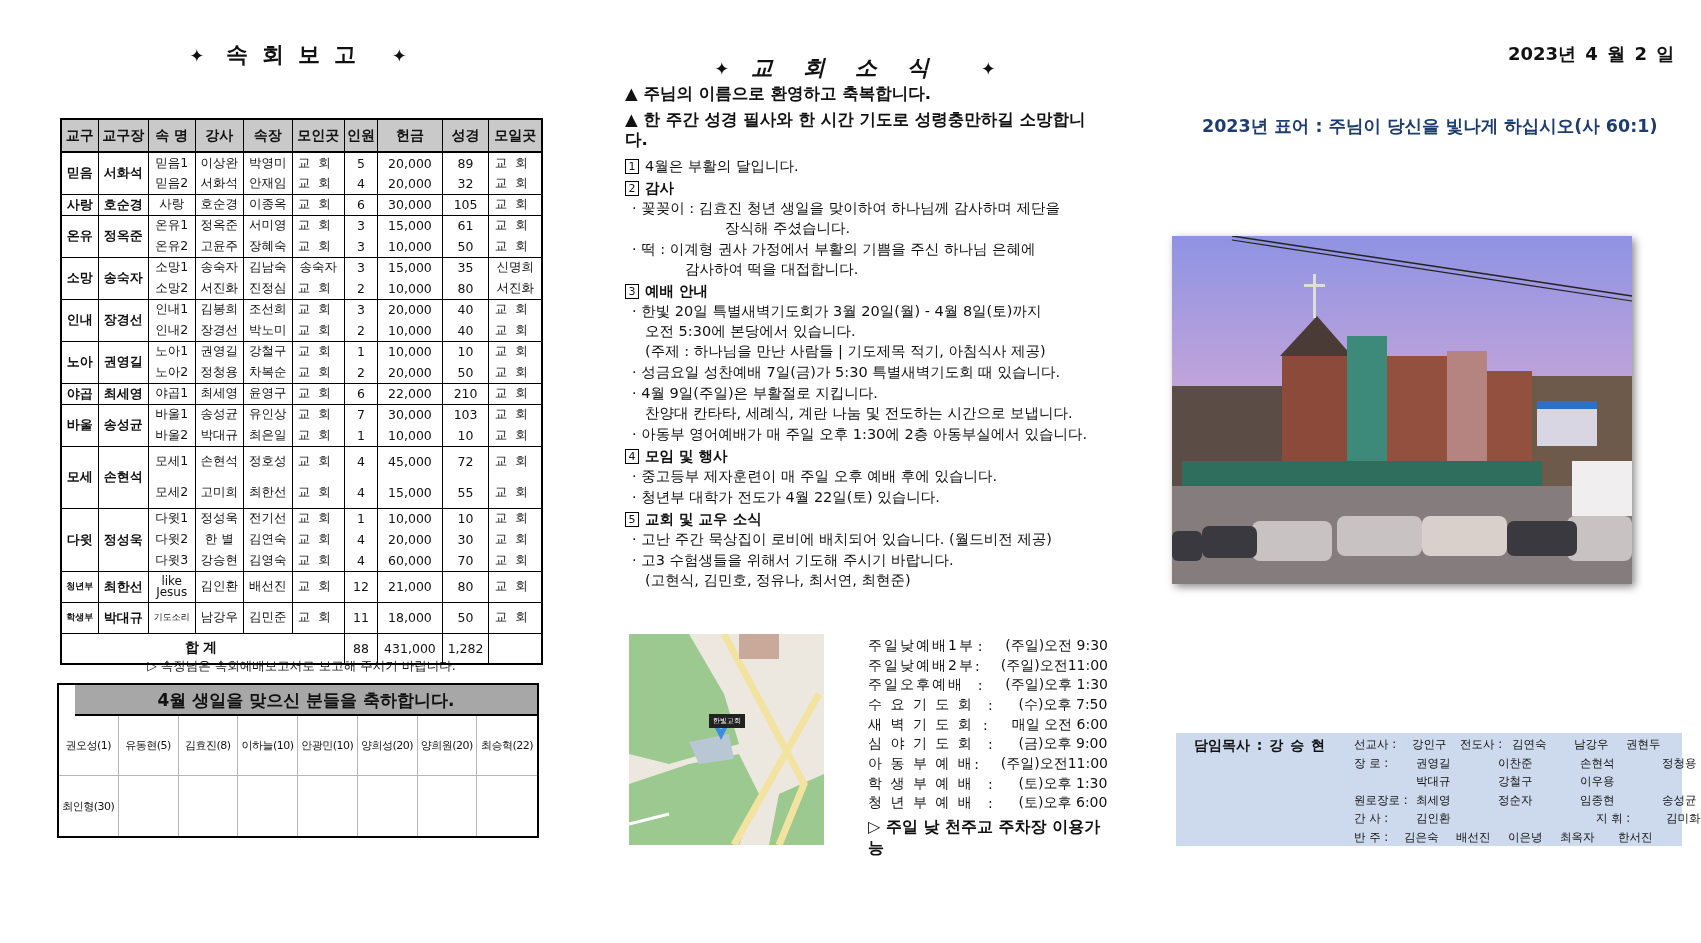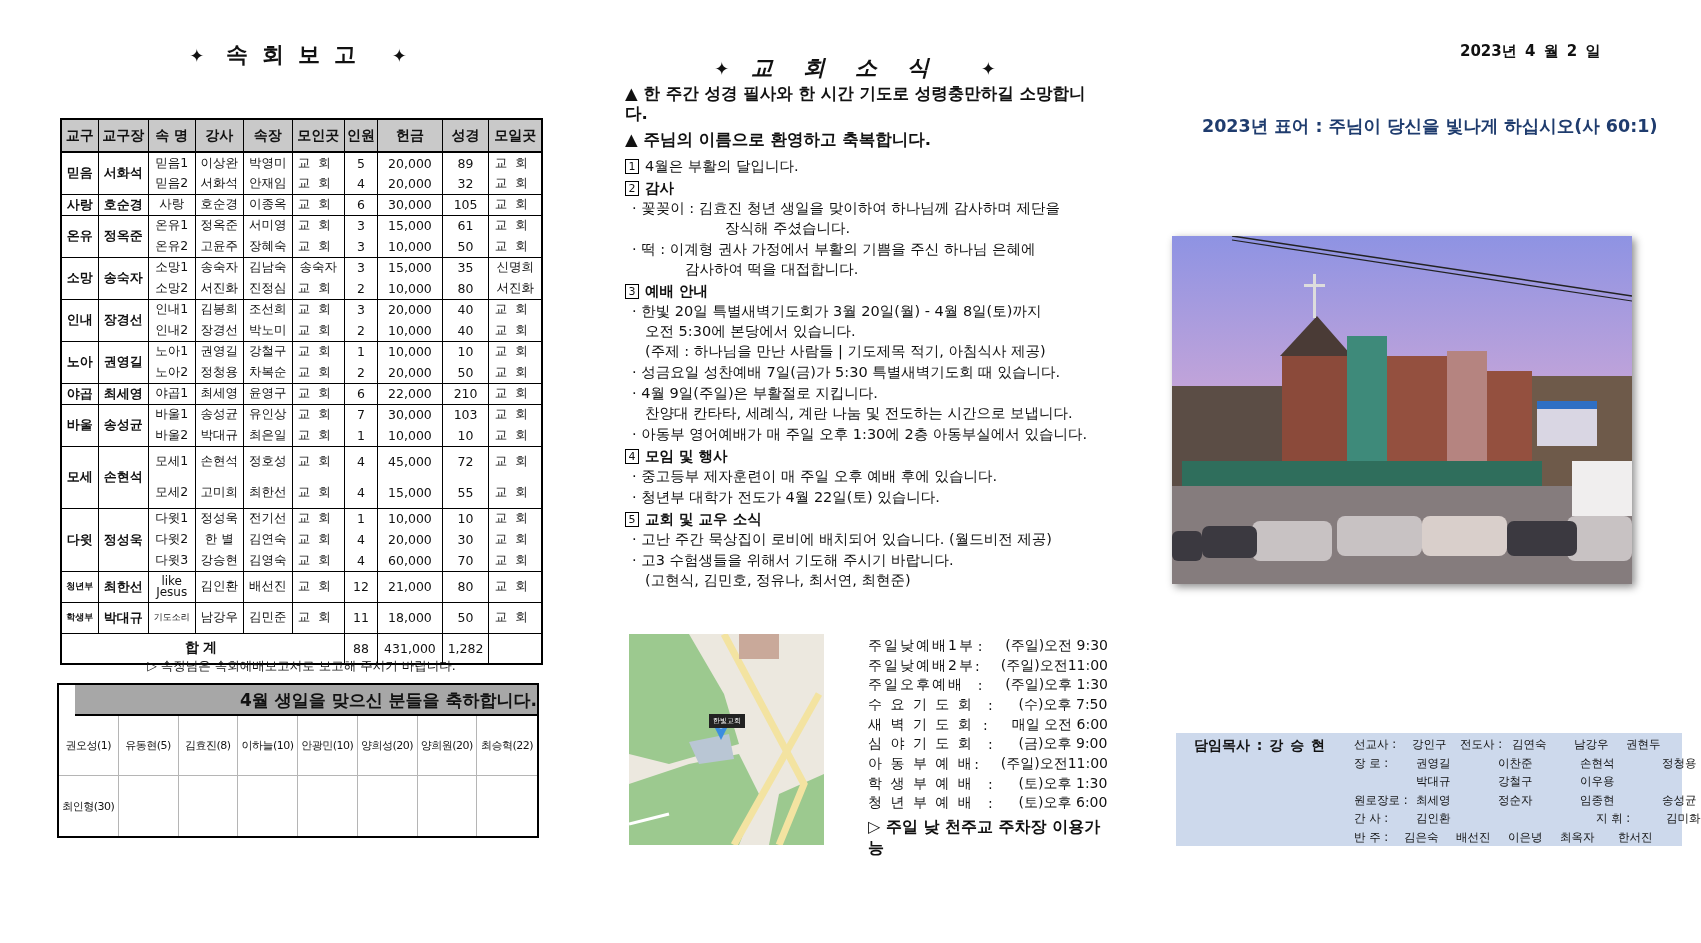--- a/index.html
+++ b/index.html
@@ -20,21 +20,21 @@
   table.report td.grp { font-weight: bold; font-size: 13px; }
   table.report td.small { font-size: 9px; }
   table.report td.tall { height: 31px; }
   table.report td.place { letter-spacing: 8px; }
   table.report td.likejesus { font-size: 12px; line-height: 11px; text-align: center; }
   table.report tr.total td { border-top: 1.5px solid #000; height: 31px; font-weight: bold; font-size: 14px; }
   table.report tr.total td.num { font-weight: normal; font-size: 12.5px; }
   .report-note { position: absolute; left: 60px; top: 658px; width: 483px; text-align: center; font-size: 12.5px; }
 
   .bday { position: absolute; left: 57px; top: 683px; width: 482px; border: 2.5px solid #000; }
-  .bday-title { background: #a7a7a7; text-align: right; font-size: 17px; font-weight: bold; height: 31px; line-height: 31px; border-bottom: 2px solid #000; margin-left: 16px; }
+  .bday-title { background: #a7a7a7; text-align: center; font-size: 17px; font-weight: bold; height: 31px; line-height: 31px; border-bottom: 2px solid #000; margin-left: 16px; }
   .bday-grid { display: grid; grid-template-columns: repeat(8, 1fr); }
   .bday-cell { height: 60px; border-right: 1px solid #b5b5b5; border-bottom: 1px solid #b5b5b5; display: flex; align-items: center; justify-content: center; font-size: 11px; white-space: nowrap; letter-spacing: -0.5px; }
   .bday-cell:nth-child(8n) { border-right: none; }
   .bday-cell.last-row { border-bottom: none; }
 
   
   .mid-title { position: absolute; left: 620px; top: 53px; width: 470px; font-style: italic; }
   .news { position: absolute; left: 625px; top: 84px; width: 480px; font-size: 14.5px; line-height: 20px; }
   .news .headline { font-size: 16.5px; font-weight: bold; margin-bottom: 6px; }
   .news .num-h { font-weight: bold; margin-top: 2px; display: flex; align-items: center; }
@@ -49,21 +49,21 @@
   .map-marker-label { position: absolute; left: 80px; top: 80px; background: #222; color: #fff; font-size: 7px; padding: 2px 4px; }
 
   .schedule { position: absolute; left: 868px; top: 636px; width: 240px; font-size: 14px; }
   .sched-row { display: flex; height: 19.7px; align-items: center; }
   .sched-name { width: 120px; letter-spacing: 2px; white-space: nowrap; }
   .sched-colon { width: 30px; }
   .sched-time { flex: 1; text-align: center; white-space: nowrap; }
   .parking { font-size: 16px; font-weight: bold; margin-top: 4px; }
 
   
-  .date-main { position: absolute; left: 1460px; top: 42px; font-size: 15px; font-weight: bold; word-spacing: 3px; }
+  .date-main { position: absolute; left: 1508px; top: 42px; font-size: 18px; font-weight: bold; word-spacing: 3px; }
   .motto { position: absolute; left: 1202px; top: 114px; font-size: 17.5px; font-weight: bold; color: #1f3c6e; }
   .photo { position: absolute; left: 1172px; top: 236px; width: 460px; height: 348px; box-shadow: 3px 3px 8px rgba(0,0,0,0.45); overflow: hidden; background: linear-gradient(180deg, #9a9ee6 0%, #c8a8d9 45%, #b88aa8 65%, #7d6a6a 85%, #8a8185 100%); }
   .staff { position: absolute; left: 1160px; top: 733px; width: 506px; height: 113px; background: #cdd9ec; font-size: 11.5px; margin-left: 16px; }
   .pastor { position: absolute; left: 18px; top: 4px; font-size: 14px; font-weight: bold; word-spacing: 2px; }
   .staff-row { position: absolute; left: 178px; display: flex; white-space: nowrap; }
   .staff-row span { display: inline-block; }
 </style>
 </head>
 <body>
 
@@ -361,22 +361,22 @@
     </div>
 </div>
 
 <div class="mid-title sec-title">
   <span class="star">✦</span>
   <span style="letter-spacing:30px;">교회소식</span>
   <span class="star">✦</span>
 </div>
 
 <div class="news" id="news">
+  <div class="headline">▲ 주님의 이름으로 환영하고 축복합니다.</div>
   <div class="headline">▲ 한 주간 성경 필사와 한 시간 기도로 성령충만하길 소망합니다.</div>
-  <div class="headline">▲ 주님의 이름으로 환영하고 축복합니다.</div>
   <div id="news-sections">
       <div class="num-h">
         <span class="box">1</span>
         <span style="font-weight: normal;">4월은 부활의 달입니다.</span>
       </div>
       <div class="num-h">
         <span class="box">2</span>
         <span style="font-weight: bold;">감사</span>
       </div>
       <div class="item"><span>· </span><span>꽃꽂이 : 김효진 청년 생일을 맞이하여 하나님께 감사하며 제단을</span><span class="cont deep">장식해 주셨습니다.</span></div>

